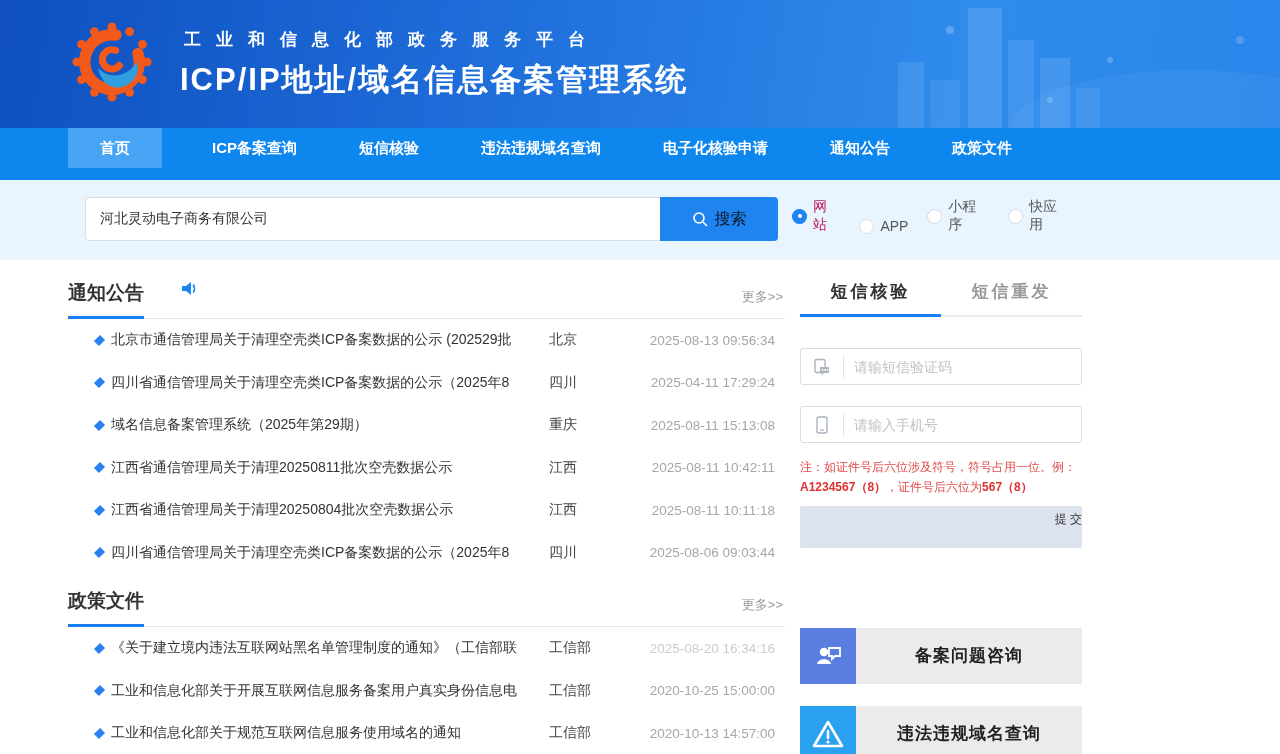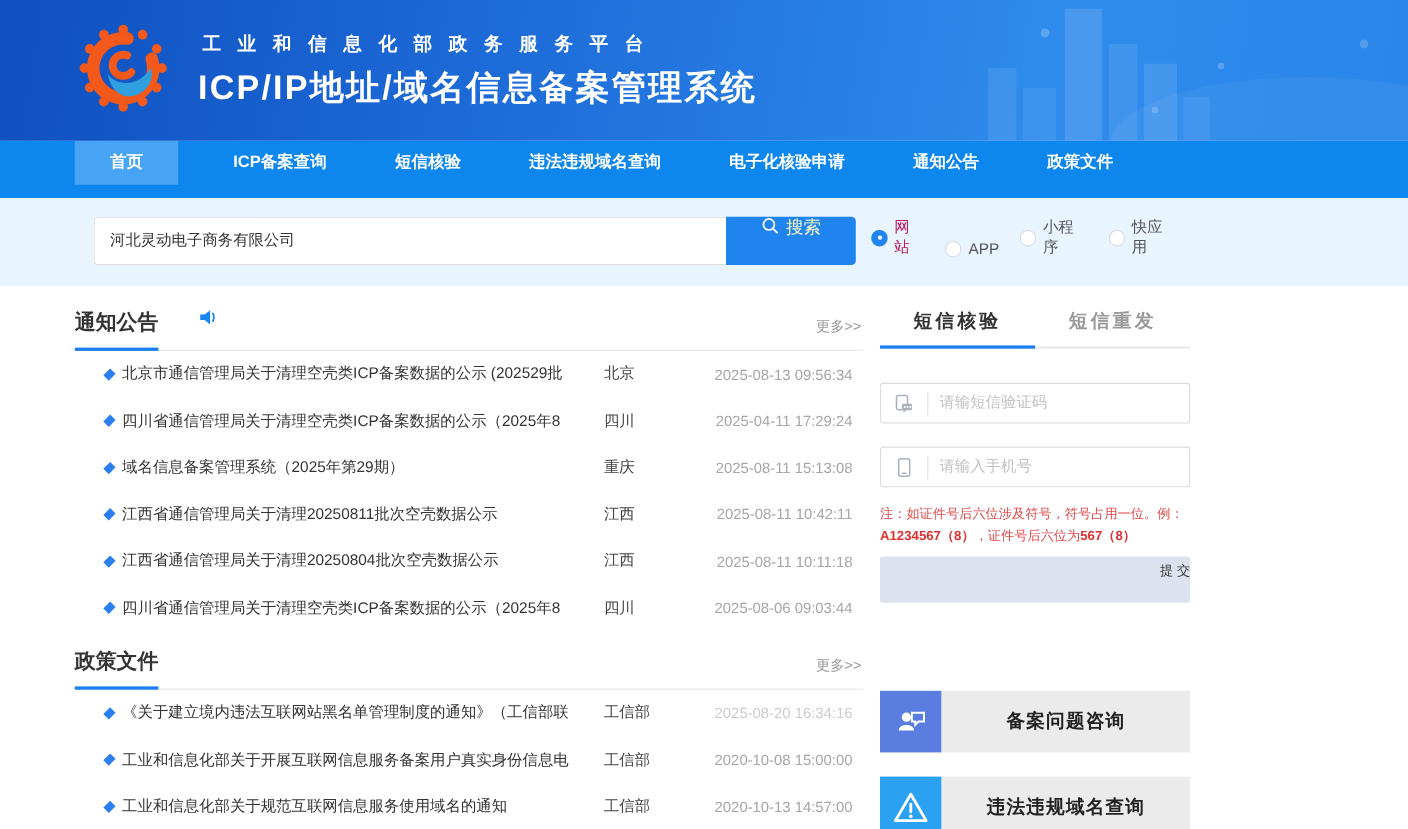--- a/index.html
+++ b/index.html
@@ -23,22 +23,22 @@
   .nav-item { display:block; line-height:40px; padding:0 22px; color:#fff; font-size:15px;
     font-weight:bold; margin-right:18px; white-space:nowrap; }
   .nav-item.active { background:#47a4f4; padding:0 32px; margin-right:28px; }
 
   
   .search-band { height:80px; background:#e8f4fe; }
   .search-inner { width:1014px; margin-left:68px; display:flex; padding-top:17px; }
   .search-input { width:581px; height:44px; margin-left:17px; border:1px solid #dcdcdc;
     border-right:none; border-radius:4px 0 0 4px; padding:0 14px; font-size:14px; color:#333;
     outline:none; background:#fff; }
-  .search-btn { width:120px; height:44px; background:#1f83f0; color:#fef9c3; border:none;
-    border-radius:0 4px 4px 0; font-size:16px; display:flex; align-items:flex-start;
+  .search-btn { width:120px; height:44px; background:#1f83f0; color:#0f172a; border:none;
+    border-radius:0 4px 4px 0; font-size:16px; display:flex; align-items:center;
     justify-content:center; gap:7px; cursor:pointer; }
   .radios { display:flex; align-items:flex-end; padding-bottom:7px; margin-left:14px; gap:7px; }
   .radio-item { display:flex; align-items:center; gap:6px; margin-right:12px; cursor:pointer; }
   .radio-dot { width:15px; height:15px; border-radius:50%; background:#fff; border:1px solid #d5dde8; }
   .radio-dot.sel { background:#1f83f0; border-color:#1f83f0; position:relative; }
   .radio-dot.sel::after { content:""; position:absolute; left:4.5px; top:4.5px; width:4px; height:4px;
     border-radius:50%; background:#fff; }
   .radio-label { font-size:14px; color:#555; }
   .radio-label.sel { color:#be185d; }
 
@@ -69,21 +69,21 @@
   .tab.active { color:#333; }
   .tab.active::after { content:""; position:absolute; left:0; bottom:-2px; width:100%; height:3px;
     background:#1a7ff0; }
 
   .sms-form { margin-top:31px; }
   .field { display:flex; align-items:center; height:37px; border:1px solid #dcdcdc; border-radius:3px;
     background:#fff; margin-bottom:21px; }
   .field-icon { width:42px; display:flex; justify-content:center; flex:none; }
   .field-sep { width:1px; height:22px; background:#e3e3e3; flex:none; }
   .field input { flex:1; border:none; outline:none; padding:0 10px; font-size:14px; color:#a21caf;
-    background:transparent; min-width:0;font-family:Liberation Mono, monospace; }
+    background:transparent; min-width:0; }
   .field input::placeholder { color:#c2c2c2; }
 
   .note { font-size:12px; color:#e04848; line-height:1.65; margin:-6px 0 8px 0; }
   .note b { color:#e03030; }
   .submit-btn { height:42px; line-height:27px; background:#dce3ef; border-radius:2px;
     text-align:right; font-size:12px; color:#333; cursor:pointer; }
 
   .card { display:flex; height:56px; margin-top:22px; cursor:pointer; }
   .card.first { margin-top:80px; }
   .card-icon { width:56px; height:56px; display:flex; align-items:center; justify-content:center; flex:none; }
@@ -235,21 +235,21 @@
     <div class="item-row">
       <span class="diamond"></span>
       <a class="row-title">《关于建立境内违法互联网站黑名单管理制度的通知》（工信部联</a>
       <span class="row-region">工信部</span>
       <span class="row-time muted">2025-08-20 16:34:16</span>
     </div>
     <div class="item-row">
       <span class="diamond"></span>
       <a class="row-title">工业和信息化部关于开展互联网信息服务备案用户真实身份信息电</a>
       <span class="row-region">工信部</span>
-      <span class="row-time">2020-10-08 15:00:00</span>
+      <span class="row-time">2020-10-25 15:00:00</span>
     </div>
     <div class="item-row">
       <span class="diamond"></span>
       <a class="row-title">工业和信息化部关于规范互联网信息服务使用域名的通知</a>
       <span class="row-region">工信部</span>
       <span class="row-time">2020-10-13 14:57:00</span>
     </div>
     <div class="item-row">
       
       

